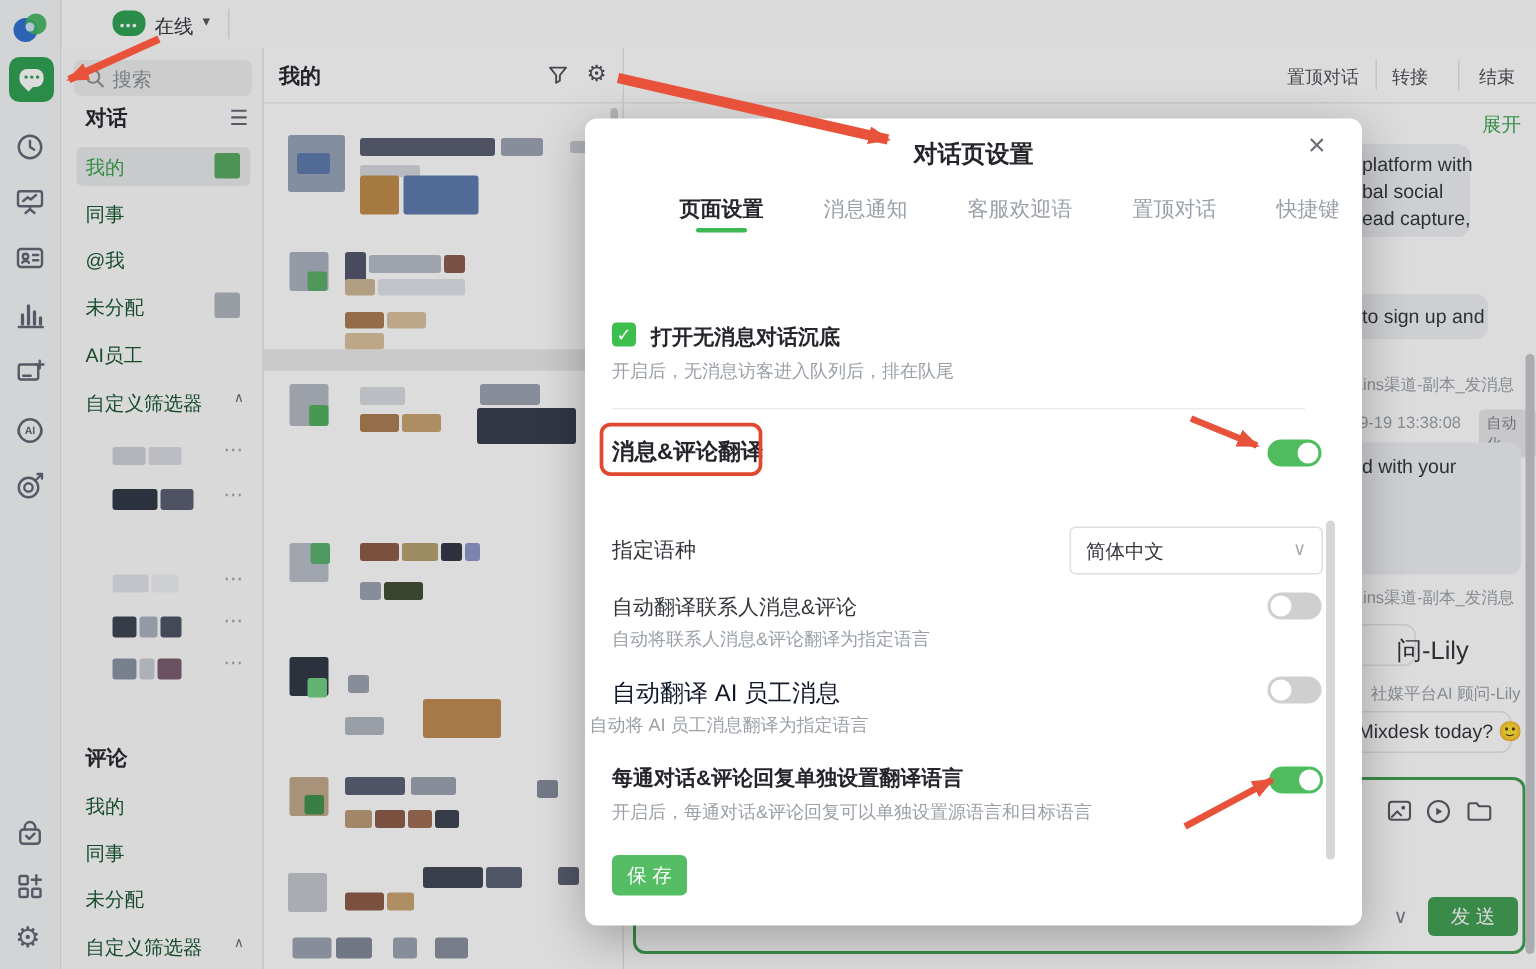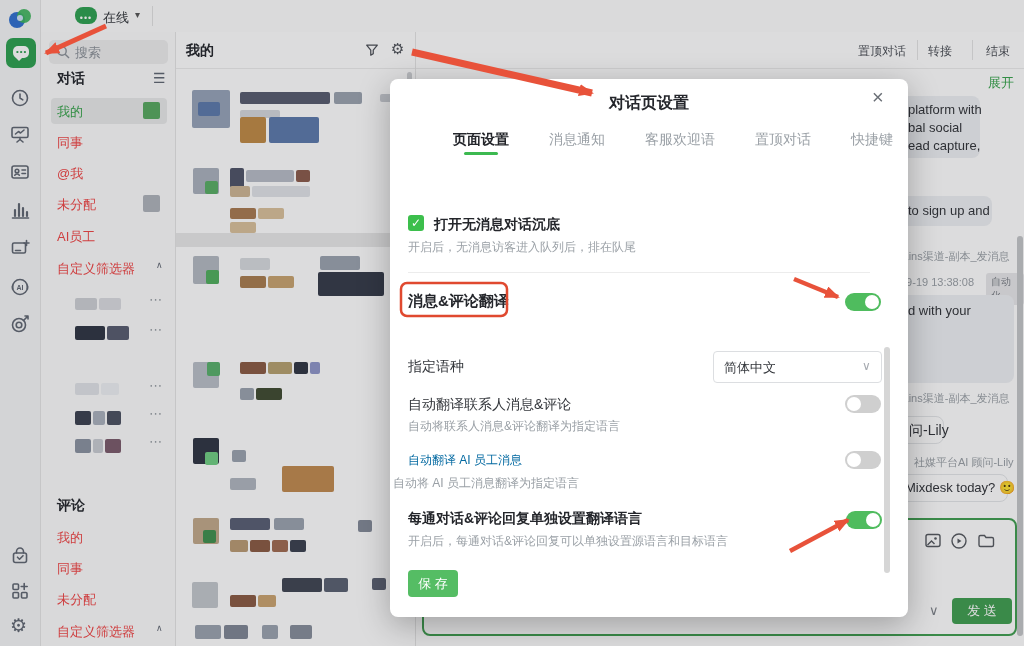--- a/index.html
+++ b/index.html
@@ -9,21 +9,21 @@
   .px{position:absolute;border-radius:2px;}
   
   #app{position:absolute;inset:0;background:#fff;}
   #topbar{position:absolute;left:0;top:0;width:1024px;height:32px;background:#fdfdfd;border-bottom:1px solid #e7e7e7;}
   #rail{position:absolute;left:0;top:0;width:40px;height:646px;background:#f5f6f7;border-right:1px solid #e5e5e5;}
   .rail-ic{position:absolute;left:9px;width:22px;height:22px;color:#5f6672;}
   .rail-ic svg{stroke:#5f6672;fill:none;stroke-width:1.6;stroke-linecap:round;stroke-linejoin:round;width:22px;height:22px;}
   #navcol{position:absolute;left:41px;top:32px;width:134px;height:614px;background:#fcfcfc;border-right:1px solid #e5e5e5;}
   #listcol{position:absolute;left:176px;top:32px;width:239px;height:614px;background:#fff;border-right:1px solid #e5e5e5;}
   #chatcol{position:absolute;left:416px;top:32px;width:608px;height:614px;background:#fff;}
-  .navitem{position:absolute;left:16px;font-size:13px;color:#ef4444;cursor:pointer;}
+  .navitem{position:absolute;left:16px;font-size:13px;color:#14532d;cursor:pointer;}
   .navhead{position:absolute;left:16px;font-size:14px;font-weight:bold;color:#23262b;}
   .dots{position:absolute;font-size:13px;color:#9aa0a6;letter-spacing:1px;}
   .badge{position:absolute;width:17px;height:17px;border-radius:2px;}
   .bubble{border-radius:8px;background:#2ba04f;color:#fff;text-align:center;}
   .bubble i{font-style:normal;letter-spacing:1px;font-size:9px;line-height:16px;color:#fff;}
   .gbtn{font-size:12px;color:#4a4e55;}
   .bubbletxt{background:#eef0f3;border-radius:8px;color:#303338;}
   .wb{background:#fff;border:1px solid #e4e6e9;border-radius:8px;color:#303338;}
   
   .toggle{width:36px;height:18px;border-radius:9px;position:absolute;}
@@ -281,21 +281,21 @@
       <div class="abs" style="left:112px;top:7px;font-size:13px;white-space:nowrap;">to sign up and</div>
     </div>
     <div class="abs" style="left:478px;top:217px;font-size:11px;color:#9aa0a6;white-space:nowrap;">B&amp;ins渠道-副本_发消息</div>
     <div class="abs" style="left:484px;top:244px;font-size:11px;color:#9aa0a6;white-space:nowrap;">09-19 13:38:08</div>
     <div class="abs" style="left:570px;top:241px;padding:2px 5px;background:#e8e8ea;border-radius:3px;font-size:10px;color:#7a7f86;">自动化</div>
     <div class="abs bubbletxt" style="left:380px;top:263px;width:218px;height:88px;">
       <div class="abs" style="left:112px;top:8px;font-size:13px;white-space:nowrap;">d with your</div>
     </div>
     <div class="abs" style="left:478px;top:359px;font-size:11px;color:#9aa0a6;white-space:nowrap;">B&amp;ins渠道-副本_发消息</div>
     <div class="abs wb" style="left:450px;top:384px;width:76px;height:26px;">
-      <div class="abs" style="left:42px;top:5px;font-size:14px;white-space:nowrap;">问-Lily</div>
+      <div class="abs" style="left:42px;top:5px;font-size:17px;white-space:nowrap;padding-left:22px;">问-Lily</div>
     </div>
     <div class="abs" style="left:498px;top:423px;font-size:11px;color:#9aa0a6;white-space:nowrap;">社媒平台AI 顾问-Lily</div>
     <div class="abs wb" style="left:452px;top:442px;width:138px;height:26px;">
       <div class="abs" style="left:36px;top:5px;font-size:13px;white-space:nowrap;">Mixdesk today? 🙂</div>
     </div>
 
     <div class="abs" style="left:6px;top:486px;width:591px;height:114px;background:#fff;border:2px solid #3f9e4f;border-radius:8px;">
       <svg class="abs" style="left:500px;top:12px;" width="18" height="18" viewBox="0 0 18 18">
         <rect x="2" y="2.5" width="14" height="12" rx="2" fill="none" stroke="#55595f" stroke-width="1.4"></rect>
           <circle cx="11.5" cy="6.5" r="1.3" fill="#55595f"></circle>
@@ -344,21 +344,21 @@
   <div class="abs" style="left:18px;top:279px;font-size:14px;color:#33363b;">指定语种</div>
   <div class="abs" style="left:323px;top:272px;width:167px;height:30px;border:1px solid #dcdee1;border-radius:4px;background:#fff;">
     <span class="abs" style="left:10px;top:7px;font-size:13px;color:#33363b;">简体中文</span>
     <span class="abs" style="left:148px;top:7px;font-size:12px;color:#a7abb1;">∨</span>
   </div>
 
   <div class="abs" style="left:18px;top:317px;font-size:14px;color:#33363b;">自动翻译联系人消息&amp;评论</div>
   <div class="toggle off" style="left:455px;top:316px;"></div>
   <div class="mdesc" style="left:18px;top:339px;">自动将联系人消息&amp;评论翻译为指定语言</div>
 
-  <div class="abs" style="left:18px;top:373px;font-size:12px;color:#0369a1;">自动翻译 AI 员工消息</div>
+  <div class="abs" style="left:18px;top:373px;font-size:16px;color:#0f172a;">自动翻译 AI 员工消息</div>
   <div class="toggle off" style="left:455px;top:372px;"></div>
   <div class="mdesc" style="left:3px;top:396px;">自动将 AI 员工消息翻译为指定语言</div>
 
   <div class="mlabel" style="left:18px;top:431px;font-weight:bold;">每通对话&amp;评论回复单独设置翻译语言</div>
   <div class="toggle on" style="left:456px;top:432px;"></div>
   <div class="mdesc" style="left:18px;top:454px;">开启后，每通对话&amp;评论回复可以单独设置源语言和目标语言</div>
 
   <div class="abs" style="left:18px;top:491px;width:50px;height:27px;background:#55bd64;border-radius:4px;color:#fff;font-size:13px;text-align:center;line-height:27px;">保 存</div>
 
   <div class="sb" style="left:494px;top:268px;width:6px;height:226px;background:#d6d6d6;"></div>

